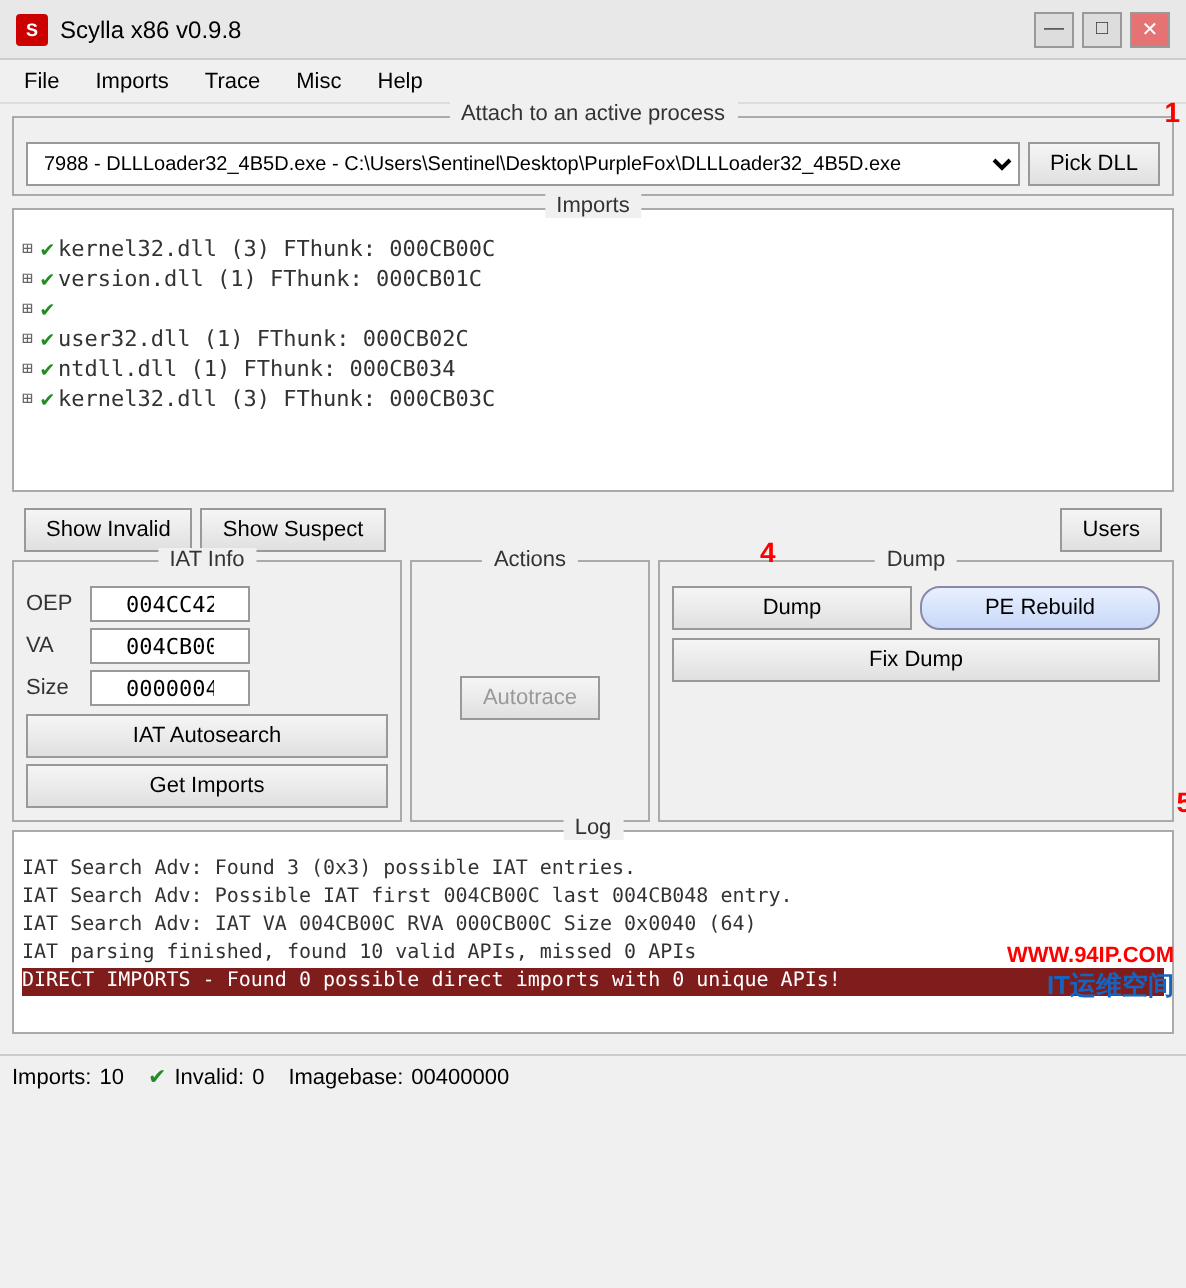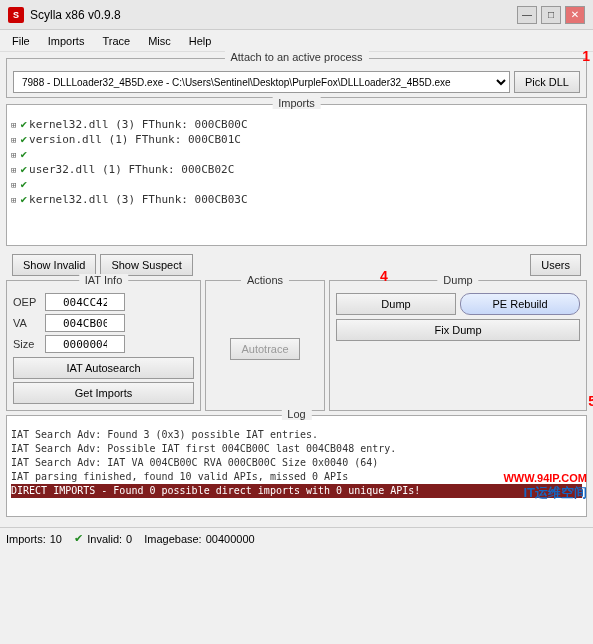--- a/index.html
+++ b/index.html
@@ -380,20 +380,21 @@
         <span class="check-icon">✔</span>
       </div>
       <div class="import-item">
         <span class="tree-icon">⊞</span>
         <span class="check-icon">✔</span>
         <span>user32.dll (1) FThunk: 000CB02C</span>
       </div>
       <div class="import-item">
         <span class="tree-icon">⊞</span>
         <span class="check-icon">✔</span>
+        <span>ntdll.dll (1) FThunk: 000CB034</span>
       </div>
       <div class="import-item">
         <span class="tree-icon">⊞</span>
         <span class="check-icon">✔</span>
         <span>kernel32.dll (3) FThunk: 000CB03C</span>
       </div>
     </div>
   </div>
 
   <div class="buttons-row">

